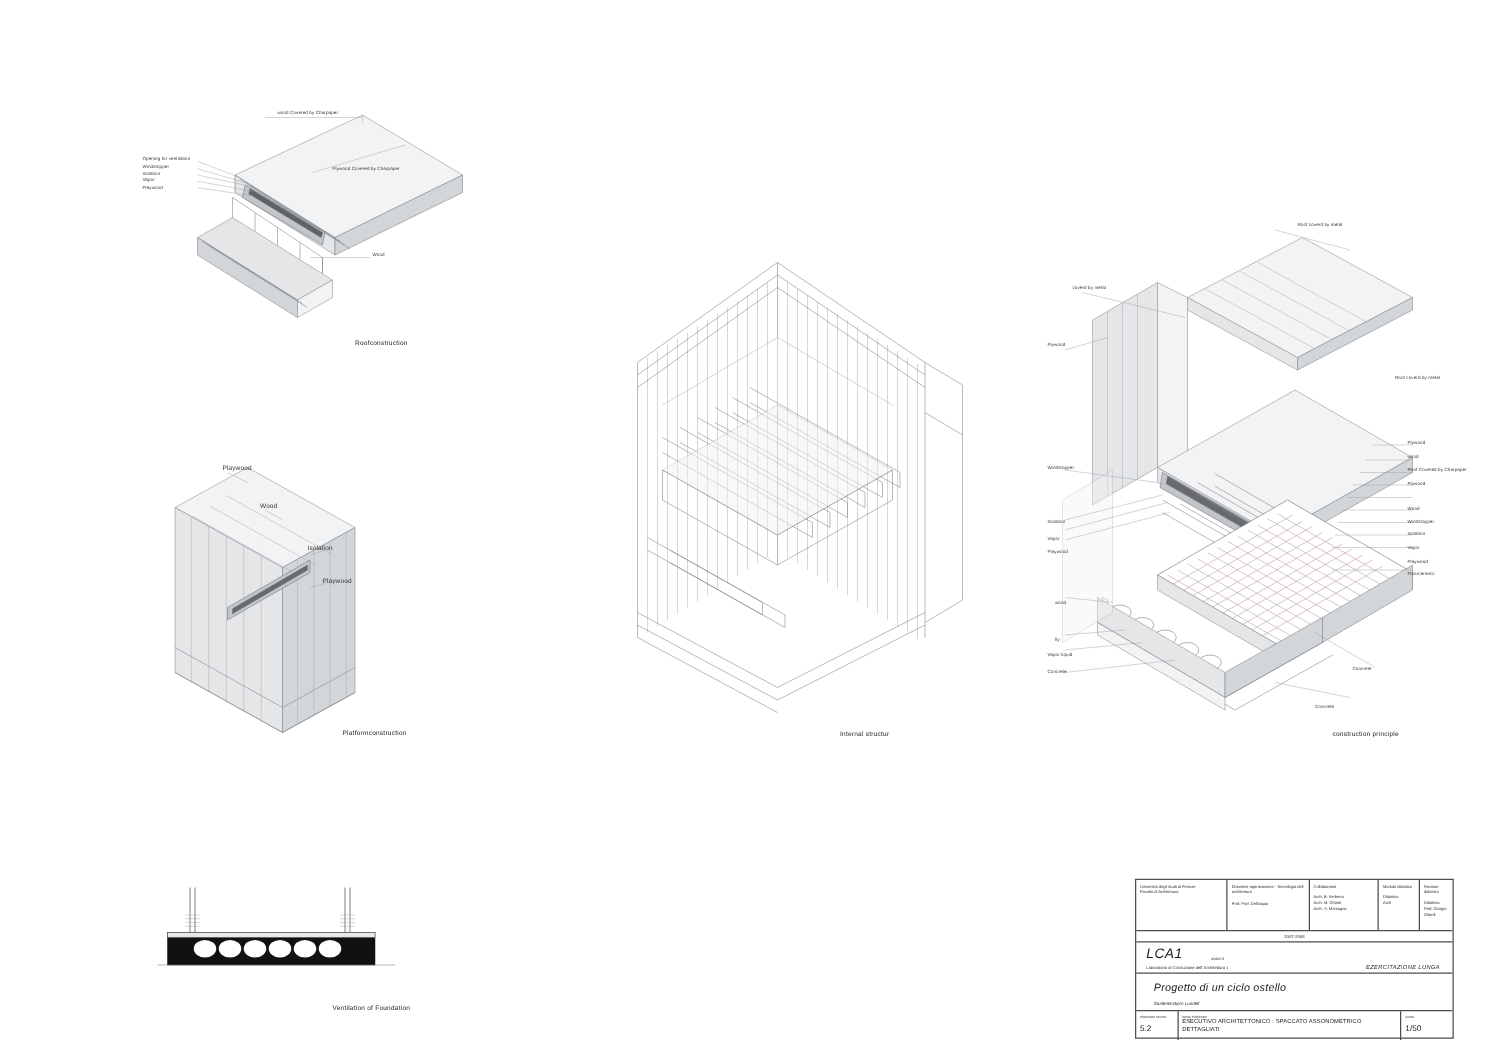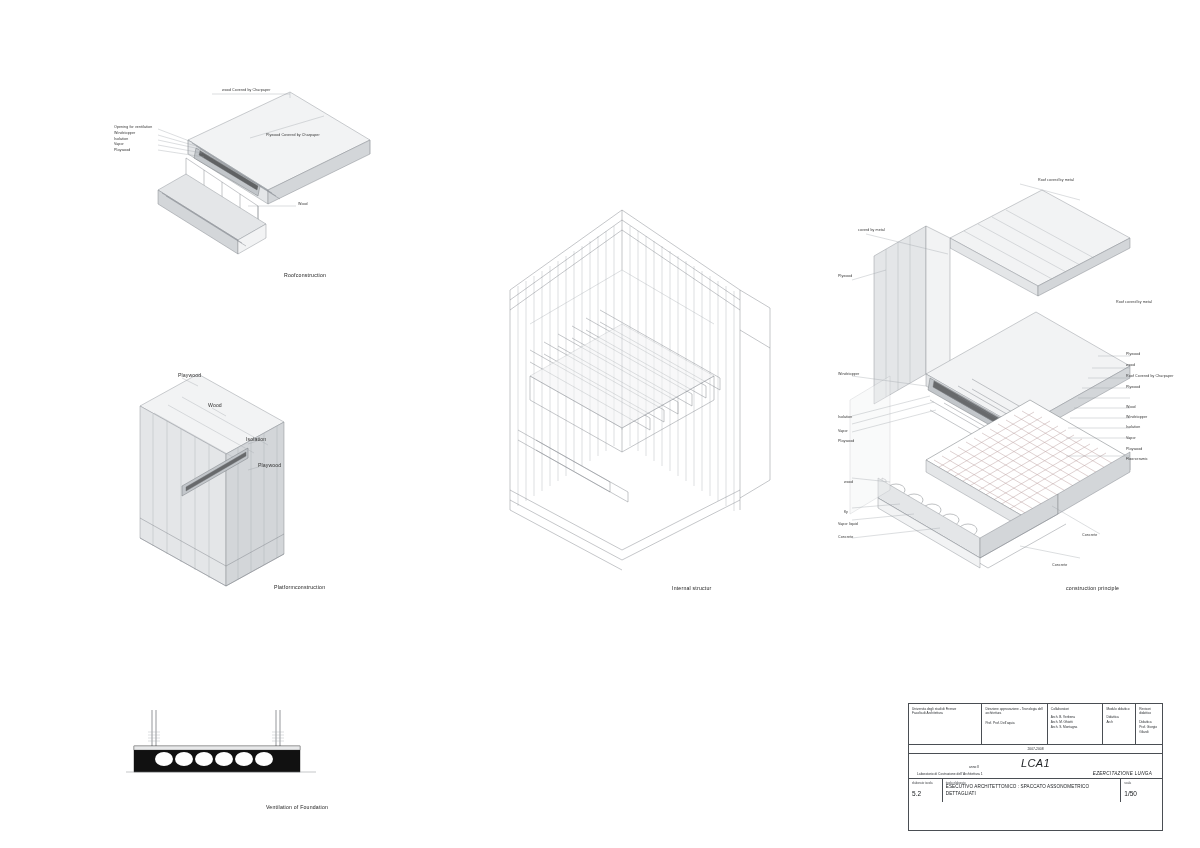--- a/index.html
+++ b/index.html
@@ -91,21 +91,20 @@
     justify-content: center;
     font-size: 3.4px;
     color: #2a2d31;
   }
   .tb-course {
     height: 25px;
     border-bottom: 0.8px solid #4a4e53;
     position: relative;
     padding: 3px 8px;
     box-sizing: border-box;
-    text-align: center;
   }
   .tb-lca {
     font-size: 11px;
     font-style: italic;
     letter-spacing: 0.4px;
     color: #1b1e21;
   }
   .tb-course-sub {
     position: absolute;
     left: 8px;
@@ -583,20 +582,24 @@
       <div class="tb-lca">LCA1</div>
       <div class="tb-course-sub">
         <span>Laboratorio di Costruzione dell' Architettura 1</span>
       </div>
       <div class="tb-course-sub" style="bottom:9px; left:8px;">
         <span class="anno" style="margin-left:52px;">anno    II</span>
       </div>
       <div class="tb-ex">EZERCITAZIONE LUNGA</div>
     </div>
 
+    <div class="tb-project">
+      <div class="tb-proj-title">Progetto di un ciclo ostello</div>
+      <div class="tb-student">Studente:Bjorn Lundell</div>
+    </div>
 
     <div class="tb-row tb-bottom">
       <div class="tb-cell tb-b1">
         <span class="tb-mini">elaborato tavola</span>
         <span class="tb-val">5.2</span>
       </div>
       <div class="tb-cell tb-b2">
         <span class="tb-mini">tipolo elaborato</span>
         <span class="tb-val-sm">ESECUTIVO ARCHITETTONICO : SPACCATO ASSONOMETRICO DETTAGLIATI</span>
       </div>

